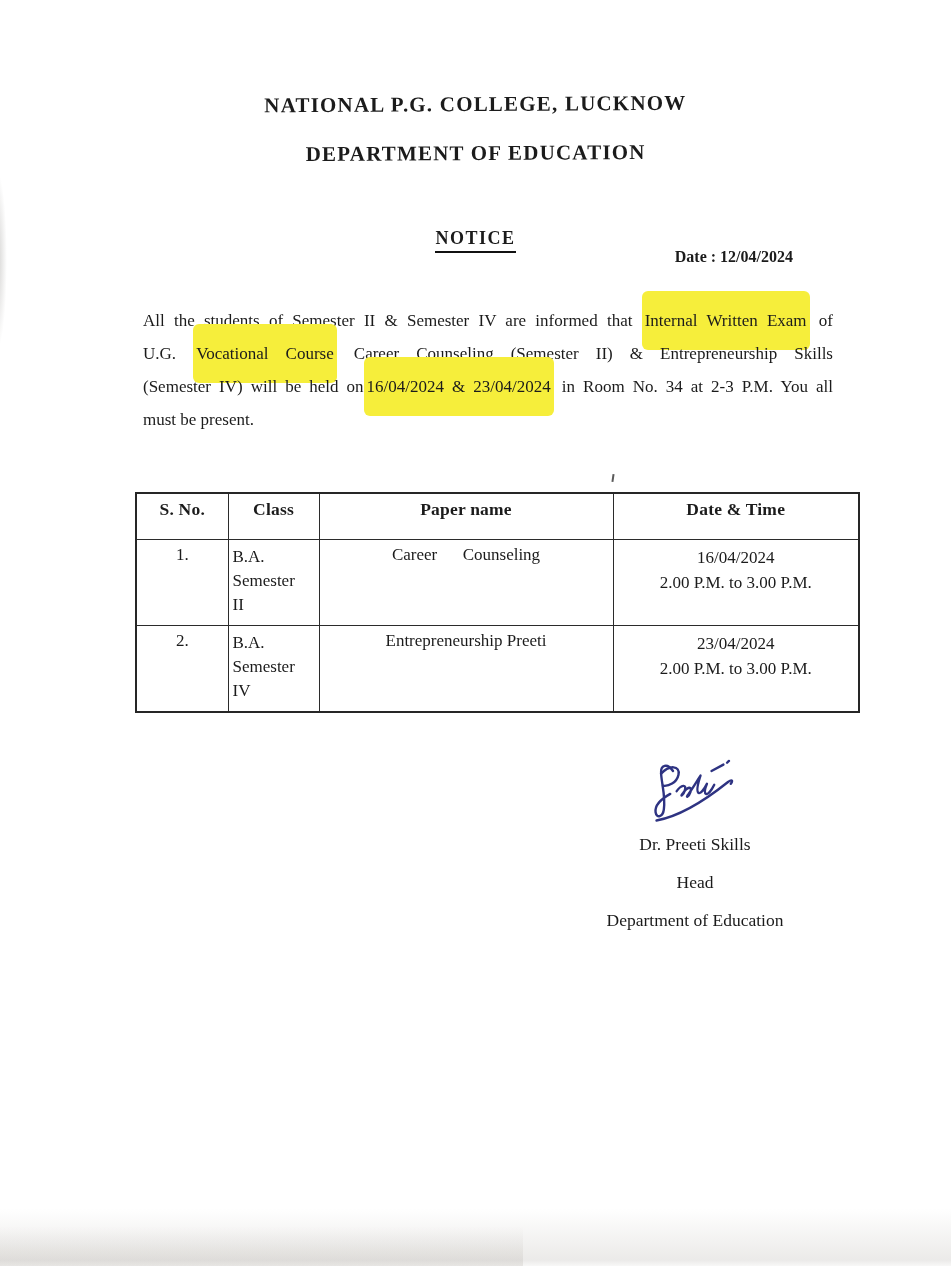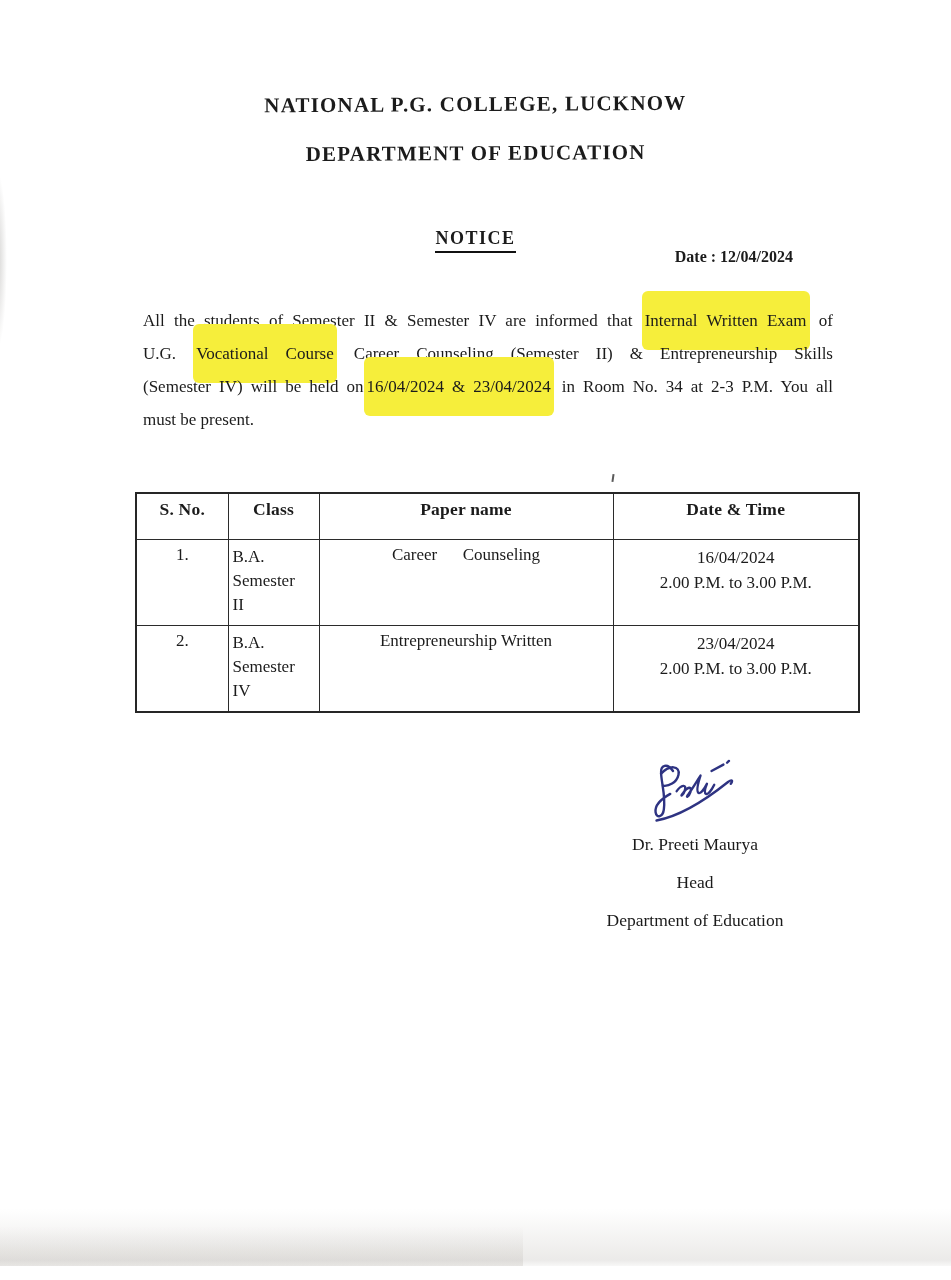--- a/index.html
+++ b/index.html
@@ -169,39 +169,39 @@
 II</td>
         <td class="cell-paper">Career      Counseling</td>
         <td class="cell-dt">16/04/2024
 2.00 P.M. to 3.00 P.M.</td>
       </tr>
       <tr>
         <td class="cell-sno">2.</td>
         <td class="cell-class">B.A.
 Semester
 IV</td>
-        <td class="cell-paper">Entrepreneurship Written</td>
+        <td class="cell-paper">Entrepreneurship Preeti</td>
         <td class="cell-dt">23/04/2024
 2.00 P.M. to 3.00 P.M.</td>
       </tr>
     </tbody>
   </table>
 
   <div class="sig-block">
     <svg class="sig-ink" width="110" height="74" viewBox="0 0 120 80" aria-hidden="true">
       <g fill="none" stroke="#2e3382" stroke-width="2.6" stroke-linecap="round" stroke-linejoin="round">
         <path d="M36 16 C30 7 22 9 23 19 C24 32 28 44 26 58 C25 66 18 68 17 61 C16 53 24 46 33 41"></path>
         <path d="M23 19 C32 9 44 10 42 20 C40 29 31 33 25 32"></path>
         <path d="M40 38 C45 31 51 30 49 37 C47 43 43 45 47 40 C52 33 57 32 55 39 C53 45 49 46 53 41 C58 34 62 27 66 21 C63 30 61 38 64 40 C66 41 70 36 73 30 C71 35 70 40 72 41 C74 42 78 37 81 31"></path>
         <path d="M78 16 L91 9"></path>
         <path d="M95 7 l2 -2"></path>
         <path d="M18 70 C40 66 66 52 96 28 C100 25 102 26 99 30"></path>
       </g>
     </svg>
-    <div class="sig-name">Dr. Preeti Maurya</div>
+    <div class="sig-name">Dr. Preeti Skills</div>
     <div class="sig-role">Head</div>
     <div class="sig-dept">Department of Education</div>
   </div>
 
   <div class="edge-smudge-left"></div>
   <div class="bottom-shade"></div>
   <div class="bottom-shade-left"></div>
 
 </div>
 

